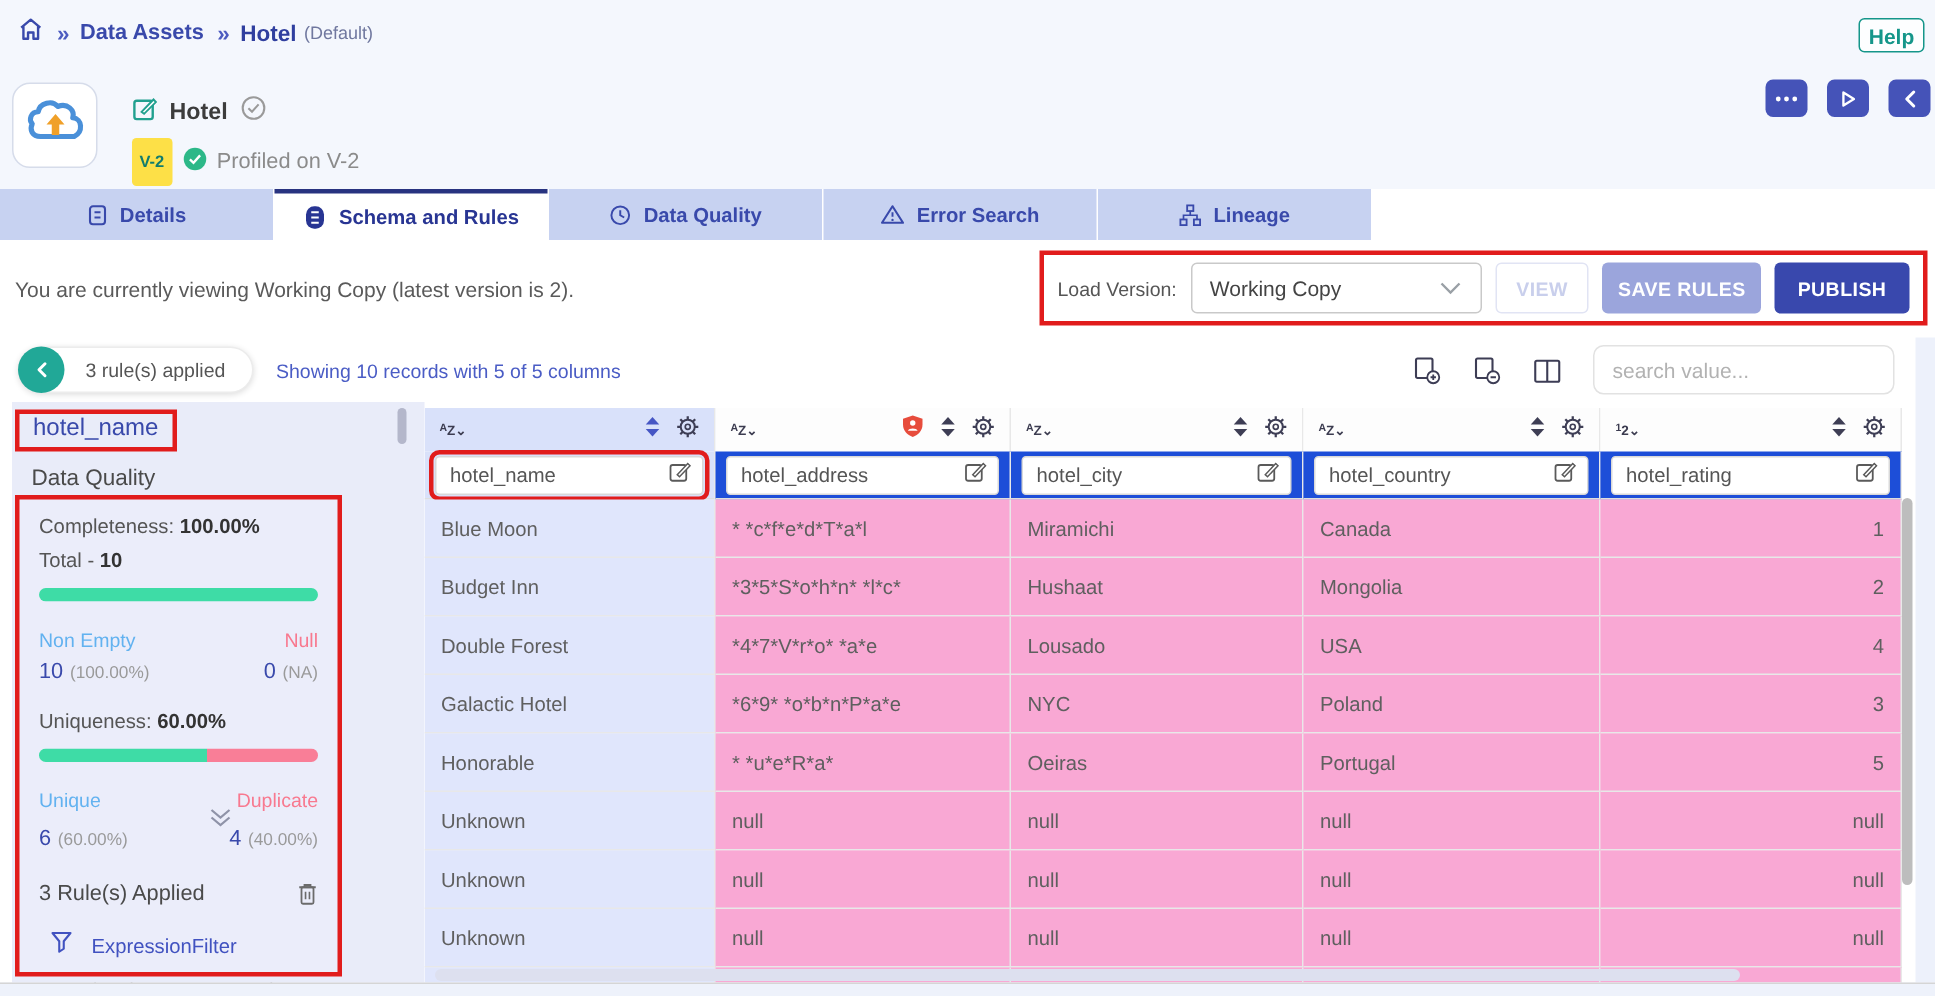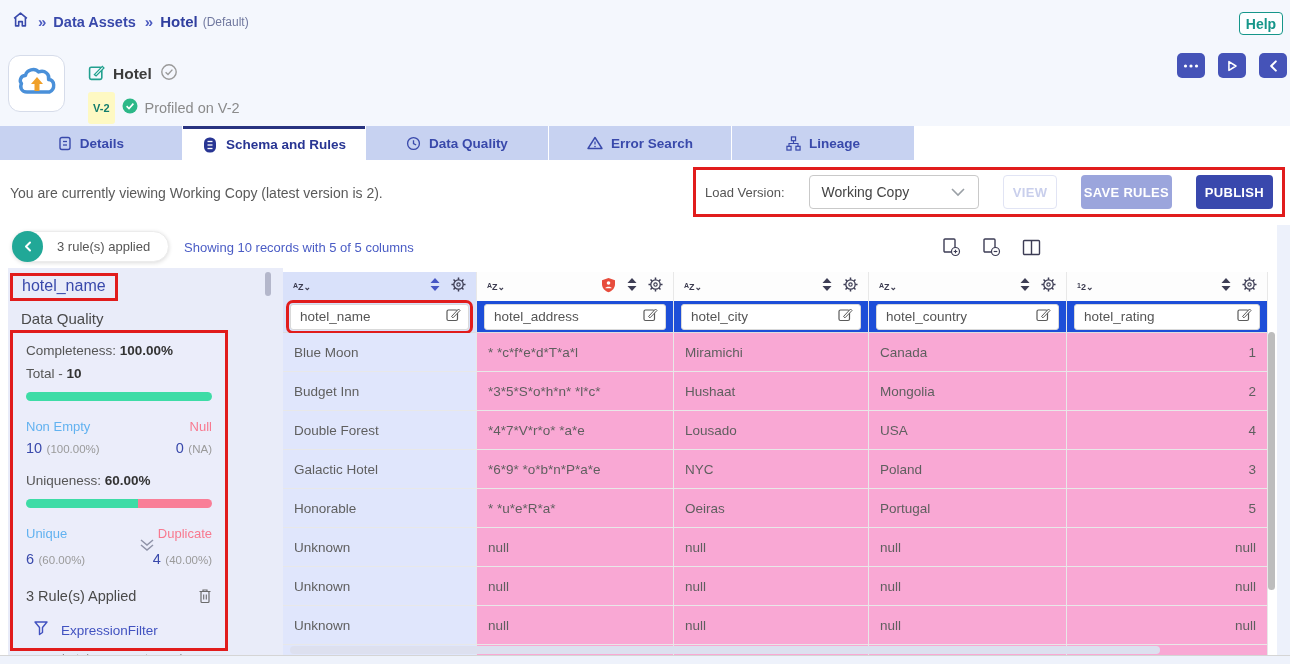--- a/index.html
+++ b/index.html
@@ -19,35 +19,35 @@
   #help-btn { position:absolute; right:7px; top:12px; width:44px; height:23px; border:1.5px solid #15968a;
     border-radius:4px; background:#fdfeff; color:#15968a; font-size:14px; font-weight:600;
     display:flex; align-items:center; justify-content:center; cursor:pointer; }
 
   
   #asset-card { position:absolute; left:8px; top:55px; width:57px; height:57px; background:#fff;
     border:1px solid #d6dcea; border-radius:12px; display:flex; align-items:center; justify-content:center; }
   #asset-title-row { position:absolute; left:88px; top:63px; display:flex; align-items:center; gap:8px; }
   #asset-name { color:#3c3c3c; font-size:15.5px; font-weight:700; }
   #asset-sub-row { position:absolute; left:88px; top:92px; display:flex; align-items:center; gap:7px; }
-  #version-badge { background:#fef9c3; color:#127c6d; font-size:11px; font-weight:700; border-radius:3px; padding:10px 5px; }
+  #version-badge { background:#fde047; color:#127c6d; font-size:11px; font-weight:700; border-radius:3px; padding:10px 5px; }
   #profiled-text { color:#8b8b8b; font-size:14.5px; }
   .hdr-btn { position:absolute; top:53px; width:28px; height:25px; background:#4553b8; border-radius:5px;
     display:flex; align-items:center; justify-content:center; cursor:pointer; }
 
   
   #tabs { position:absolute; left:0; top:126px; height:34px; display:flex; }
   .tab { width:182px; height:34px; margin-right:1px; background:#c7d2f1; display:flex; align-items:center;
     justify-content:center; gap:8px; color:#3949ab; font-size:13.5px; font-weight:600; cursor:pointer; }
   .tab.active { background:#fff; border-top:3px solid #283380; color:#283593; font-weight:700; }
 
   
   #version-msg { position:absolute; left:10px; top:185px; color:#5a5a5a; font-size:14px; }
   #load-box { position:absolute; left:693px; top:167px; width:592px; height:50px; border:3px solid #e11c1c;
-    display:flex; align-items:center; gap:24px; padding:0 9px; background:#fff; }
+    display:flex; align-items:center; gap:9px; padding:0 9px; background:#fff; }
   #load-label { color:#555; font-size:13px; white-space:nowrap; }
   #version-select { width:198px; height:34px; border:1px solid #c9c9c9; border-radius:4px; background:#fff;
     display:flex; align-items:center; justify-content:space-between; padding:0 12px; cursor:pointer; }
   #version-select span { color:#444; font-size:14px; }
   .btn { height:34px; border-radius:4px; font-size:13px; font-weight:700; display:flex; align-items:center;
     justify-content:center; cursor:pointer; letter-spacing:.3px; }
   #view-btn { width:64px; background:#fff; border:1px solid #e1e4f4; color:#c9cfec; }
   #save-rules-btn { width:108px; background:#9ba5dc; color:#fff; }
   #publish-btn { width:92px; background:#3948ad; color:#fff; }
 
@@ -268,20 +268,21 @@
         <circle cx="14.5" cy="14.5" r="4" fill="#fff" stroke="#3d3d55" stroke-width="1.2"></circle>
         <path d="M12.7 14.5 H16.3" stroke="#3d3d55" stroke-width="1.2"></path>
       </svg>
   </span>
   <span class="tool-ico" style="left:1022px; top:239px;">
     <svg width="19" height="17" viewBox="0 0 19 17">
         <rect x="1.5" y="1.5" width="16" height="14" rx="1" fill="none" stroke="#3d3d55" stroke-width="1.4"></rect>
         <line x1="9.5" y1="1.5" x2="9.5" y2="15.5" stroke="#3d3d55" stroke-width="1.4"></line>
       </svg>
   </span>
+  <input id="search-input" placeholder="search value..." style="">
 
   <div id="left-panel">
     <div id="col-label-box">
       <span id="col-label">hotel_name</span>
     </div>
     <div id="dq-title">Data Quality</div>
     <div id="panel-scroll-thumb"></div>
 
     <div id="quality-card">
       <div class="q-line">

